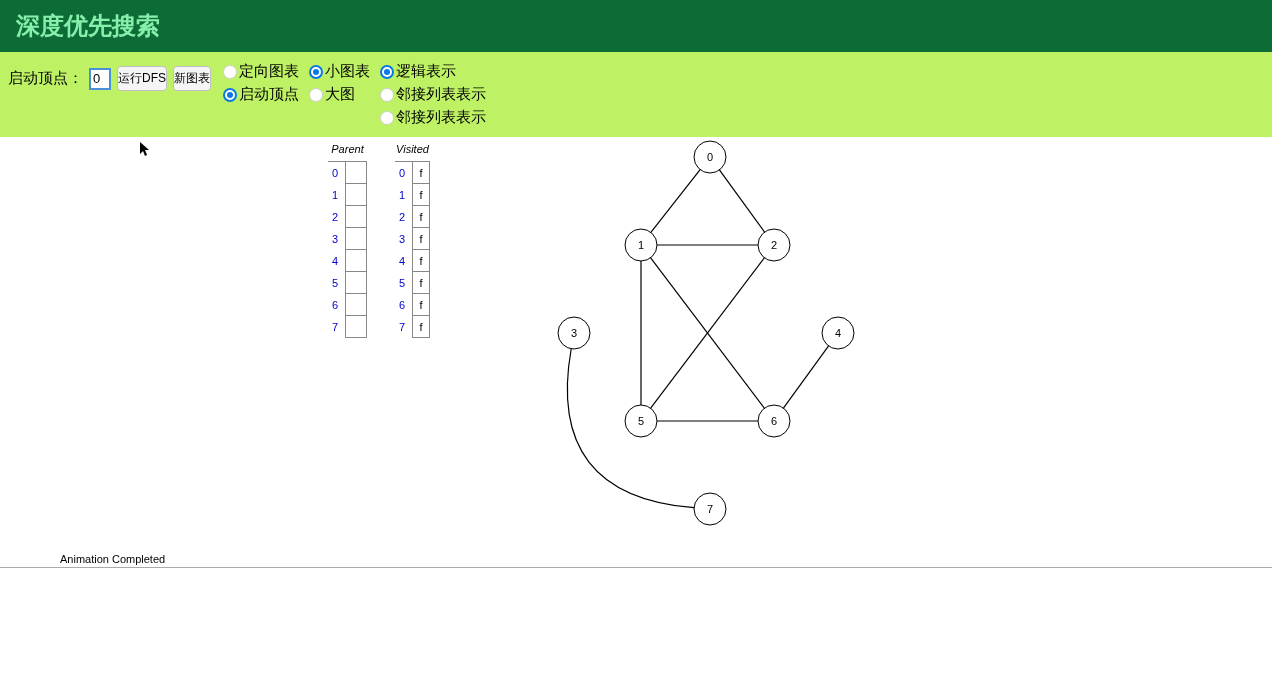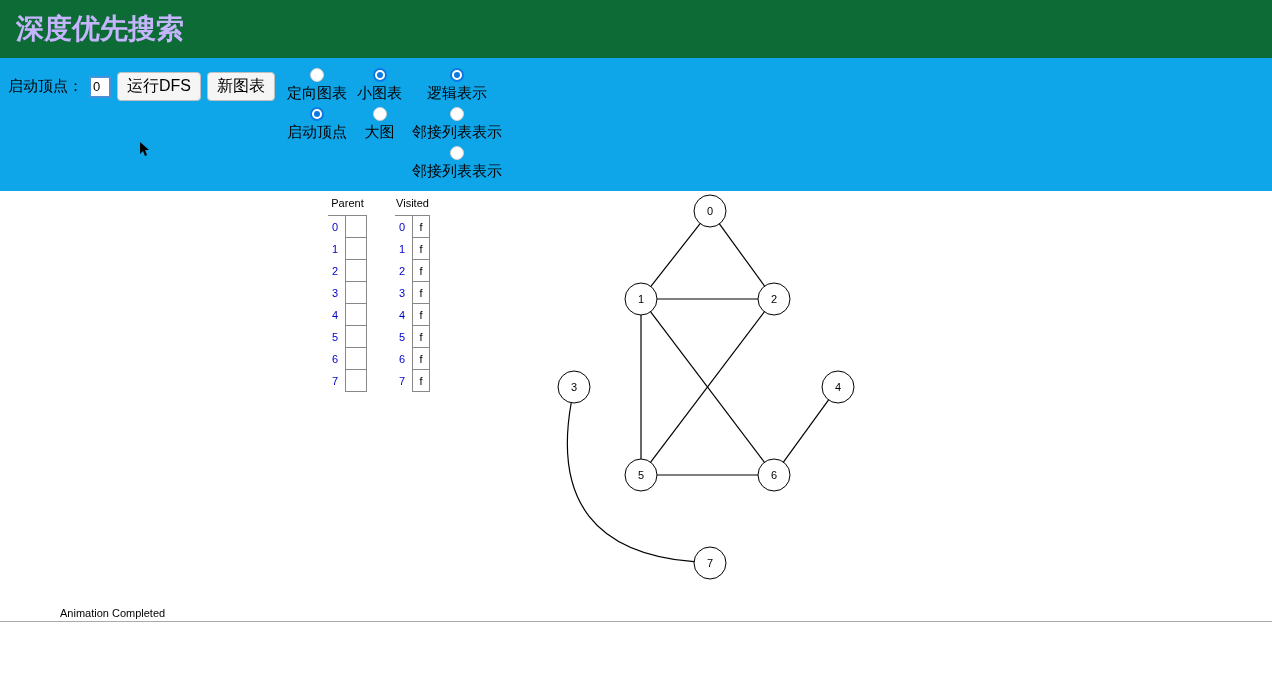--- a/index.html
+++ b/index.html
@@ -3,27 +3,27 @@
 <meta charset="utf-8">
 <style>
   * { box-sizing: border-box; margin: 0; padding: 0; }
   body { font-family: Arial, sans-serif; font-size: 14px; color: #000; background: #fff; width: 1272px; }
   
   .header {
     background: #0d6b36;
     padding: 10px 16px;
   }
   .header h1 {
-    color: #c4b5fd;
-    font-size: 28px;
+    color: #86efac;
+    font-size: 24px;
     font-weight: bold;
   }
   
   .controls {
-    background: #0ea5e9;
+    background: #bef264;
     padding: 10px 8px 10px 8px;
     display: flex;
     align-items: flex-start;
     gap: 6px;
   }
   .ctl-left {
     display: flex;
     align-items: center;
     gap: 6px;
     padding-top: 4px;
@@ -34,41 +34,40 @@
     height: 22px;
     border: 2px solid #4a90d9;
     text-align: left;
     padding: 0 2px;
     font-size: 13px;
   }
   .btn {
     background: #f5f5f5;
     border: 1px solid #c0c0c0;
     border-radius: 4px;
-    padding: 3px 9px;
-    font-size: 16px;
+    padding: 3px 0;
+    font-size: 12px;
     cursor: pointer;
   }
   .radio-groups {
     display: flex;
     gap: 10px;
     margin-left: 6px;
   }
   .radio-col {
     display: flex;
     flex-direction: column;
     gap: 4px;
   }
   .radio-row {
     display: flex;
     align-items: center;
     gap: 2px;
     font-size: 15px;
     white-space: nowrap;
-    flex-direction: column;
   }
   .radio {
     width: 14px; height: 14px;
     border-radius: 50%;
     border: 1px solid #999;
     display: inline-block;
     background: #fff;
     position: relative;
     flex-shrink: 0;
   }
@@ -98,20 +97,21 @@
     top: 6px;
     display: flex;
     gap: 28px;
   }
   .tbl {
     text-align: center;
   }
   .tbl-header {
     font-size: 11px;
     margin-bottom: 6px;
+    font-style: italic;
   }
   .tbl-rows {
     border-top: 1px solid #888;
   }
   .tbl-row {
     display: flex;
     align-items: center;
     height: 22px;
   }
   .tbl-row .idx {

